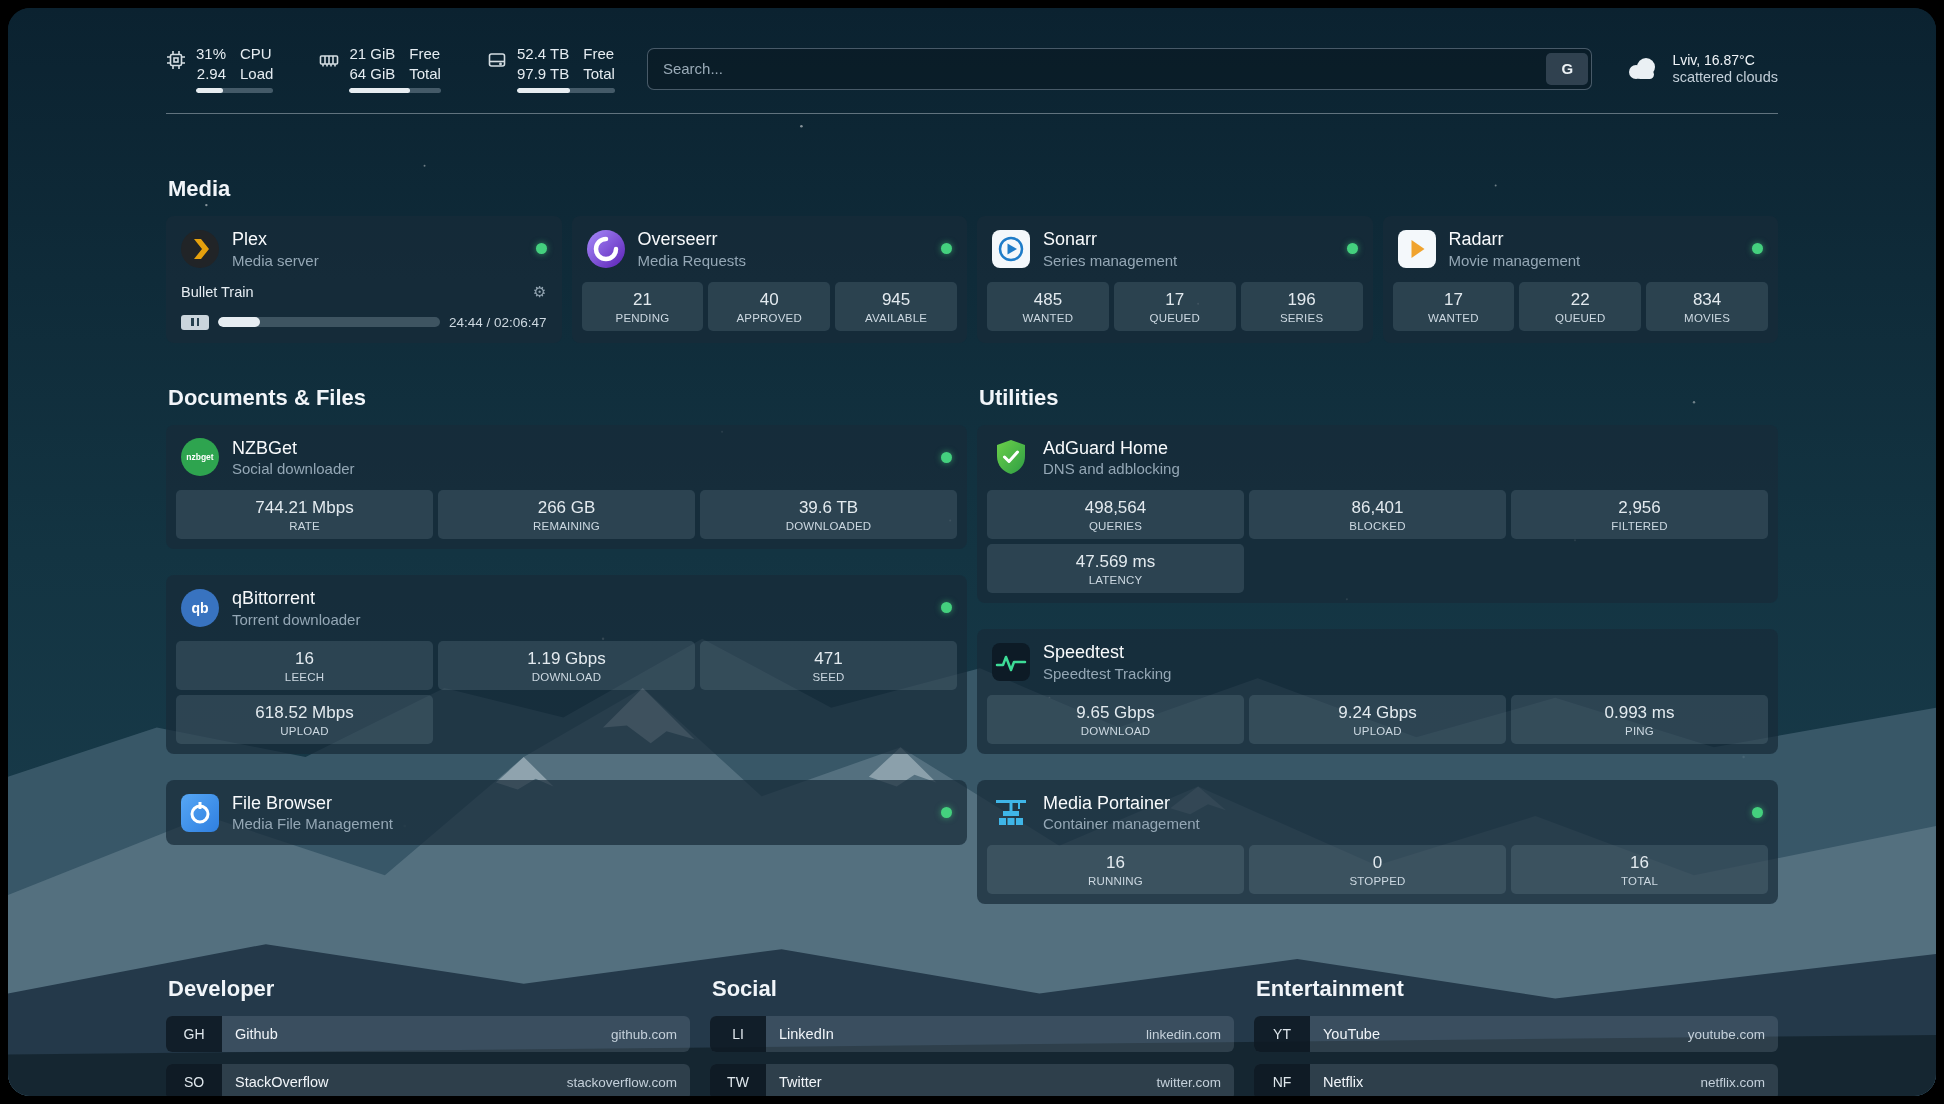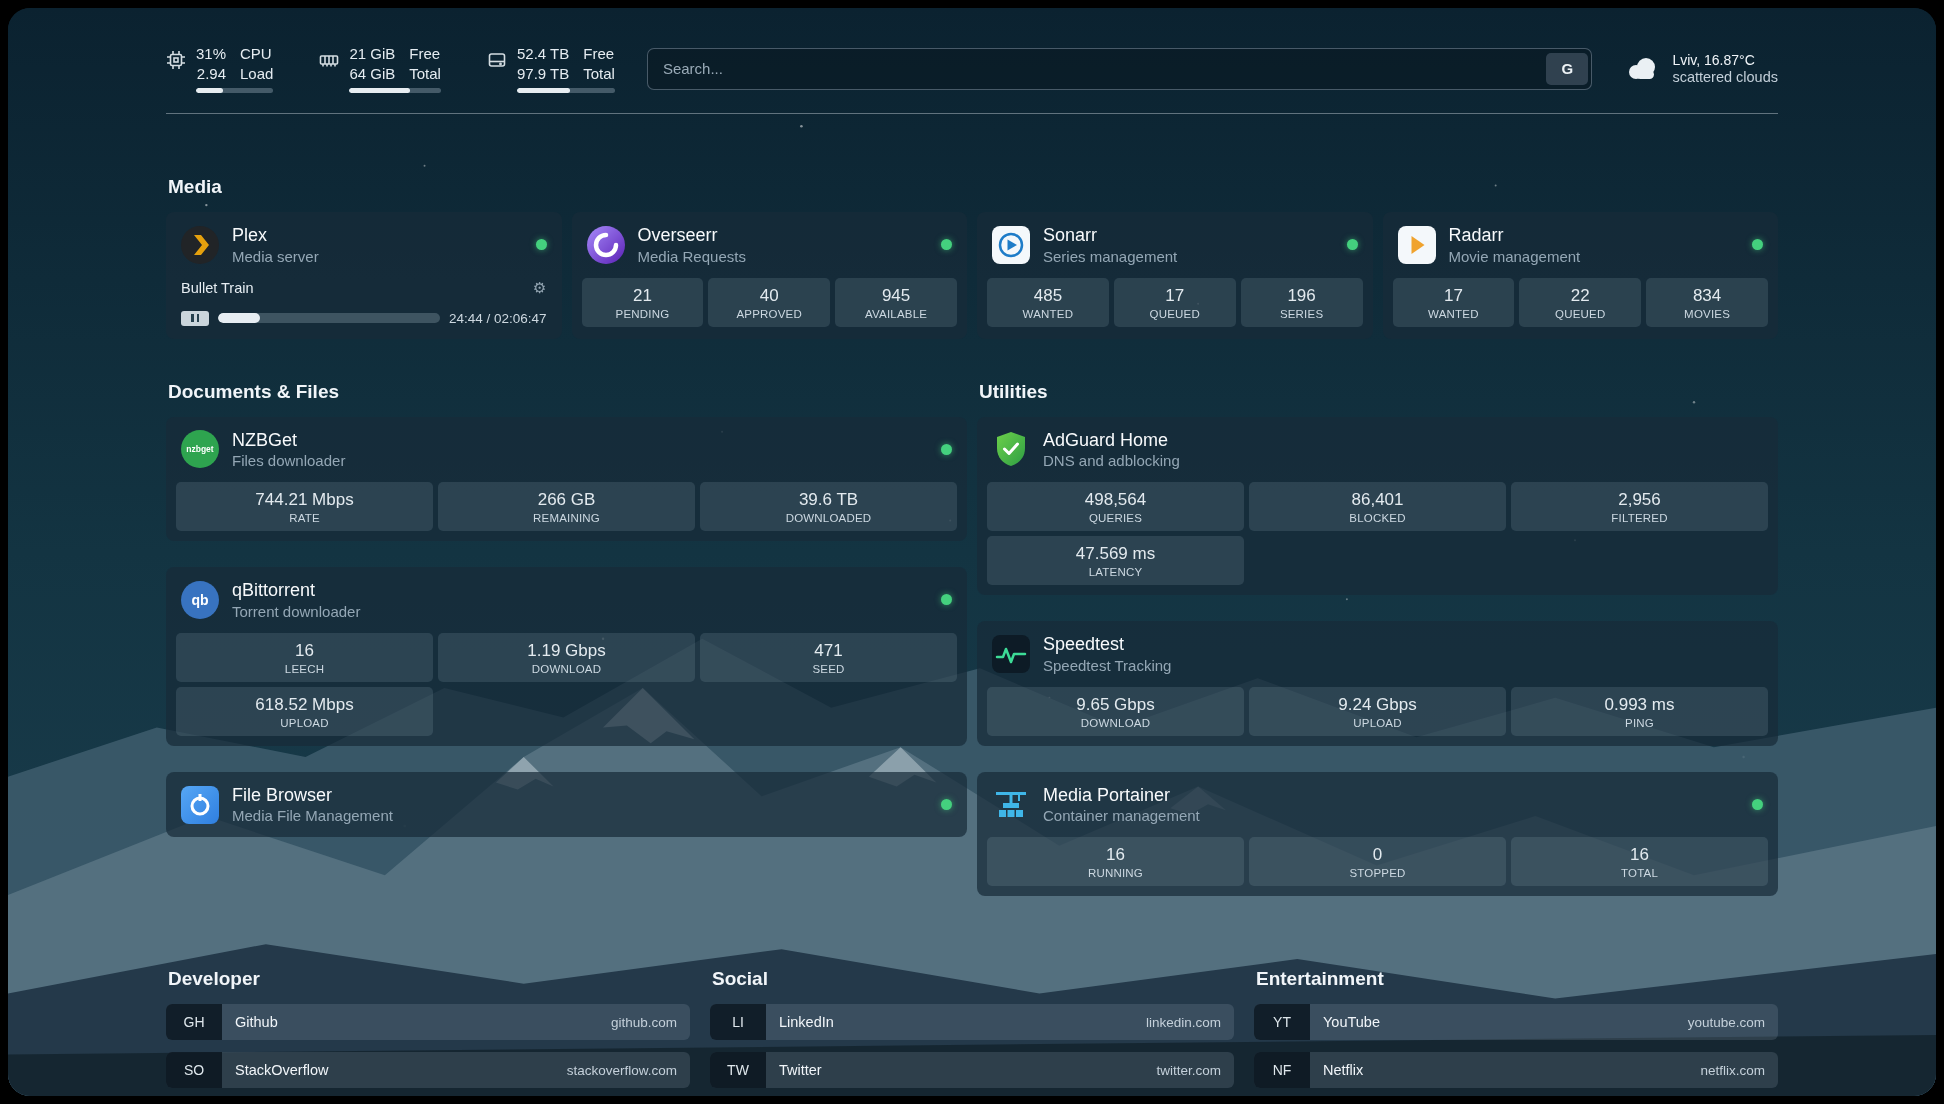--- a/index.html
+++ b/index.html
@@ -28,21 +28,21 @@
   .search input::placeholder { color:#9aabb8; }
   .search-provider { width:42px; height:32px; border:0; border-radius:5px; cursor:pointer;
     background:rgba(148,163,184,.28); color:#eef3f6; font-size:15px; font-weight:700;
     display:grid; place-items:center; font-family:inherit; }
   .weather { display:flex; align-items:center; gap:10px; }
   .weather-loc { font-size:14px; color:#f1f5f9; }
   .weather-cond { font-size:14.5px; color:#c3cfd9; margin-top:1px; }
   .divider { border-bottom:1.5px solid rgba(226,232,240,.4); margin-top:20px; }
 
   
-  .section-title { font-size:19px; font-weight:600; color:#f1f5f9; margin:0 0 14px 2px; }
+  .section-title { font-size:22px; font-weight:600; color:#f1f5f9; margin:0 0 14px 2px; }
   .media-section { margin-top:62px; }
   .media-grid { display:grid; grid-template-columns:repeat(4,1fr); gap:10px; align-items:stretch; }
   .twocol { display:grid; grid-template-columns:1fr 1fr; gap:0 10px; margin-top:42px; align-items:start; }
   .stack .card { margin-bottom:26px; }
 
   
   .card { background:rgba(24,43,57,.72); border-radius:8px; }
   .card-head { display:flex; align-items:center; gap:13px; padding:13px 15px; }
   .svc-icon { width:38px; height:38px; flex:none; display:block; }
   .svc-icon svg { display:block; }
@@ -365,21 +365,21 @@
         <div class="card">
           <div class="card-head">
             <span class="svc-icon">
               <svg width="38" height="38" viewBox="0 0 38 38">
                 <circle cx="19" cy="19" r="19" fill="#2ea44f"></circle>
                 <text x="19" y="22" font-size="8.5" font-weight="700" fill="#fff" text-anchor="middle" font-family="Liberation Sans, sans-serif">nzbget</text>
               </svg>
             </span>
             <div class="svc-text">
               <div class="svc-name">NZBGet</div>
-              <div class="svc-desc">Files downloader</div>
+              <div class="svc-desc">Social downloader</div>
             </div>
             <span class="dot"></span>
           </div>
           <div class="stats cols-3">
             <div class="stat">
               <div class="stat-value">744.21 Mbps</div>
               <div class="stat-label">RATE</div>
             </div>
             <div class="stat">
               <div class="stat-value">266 GB</div>

